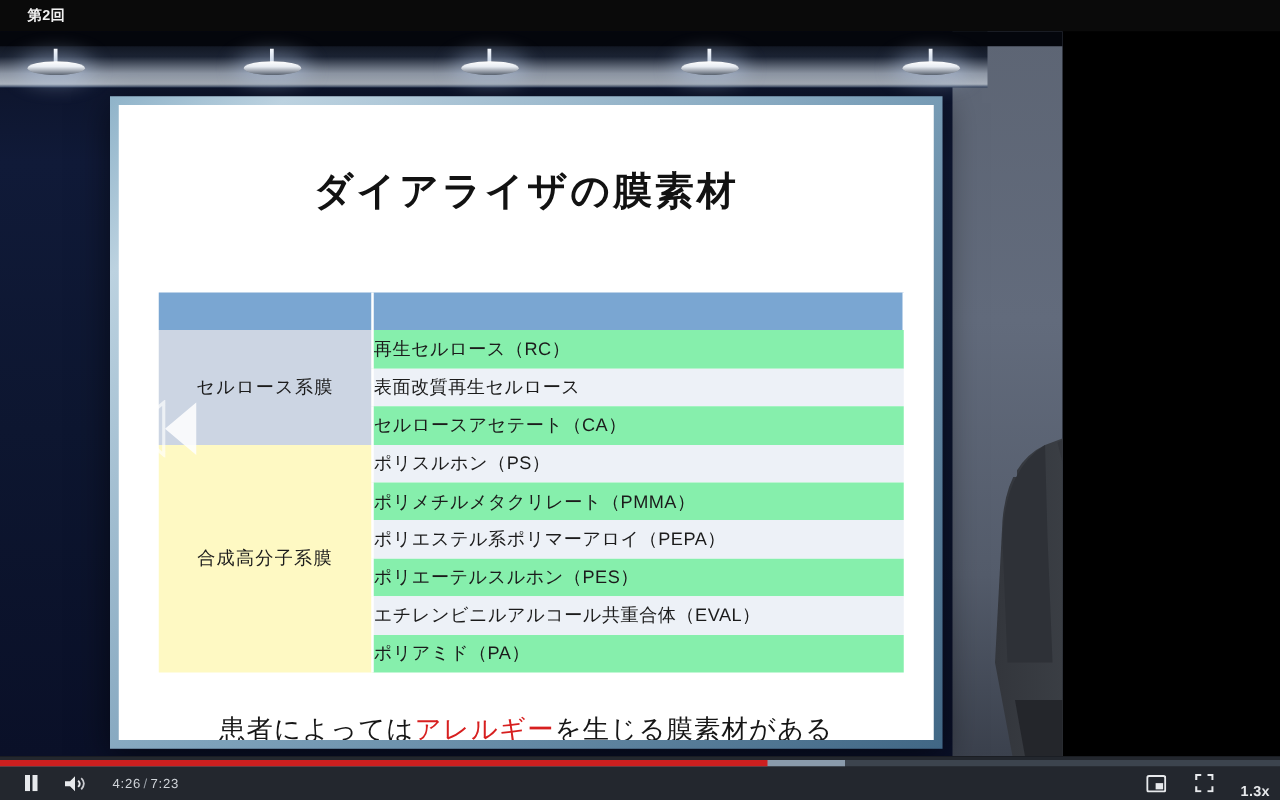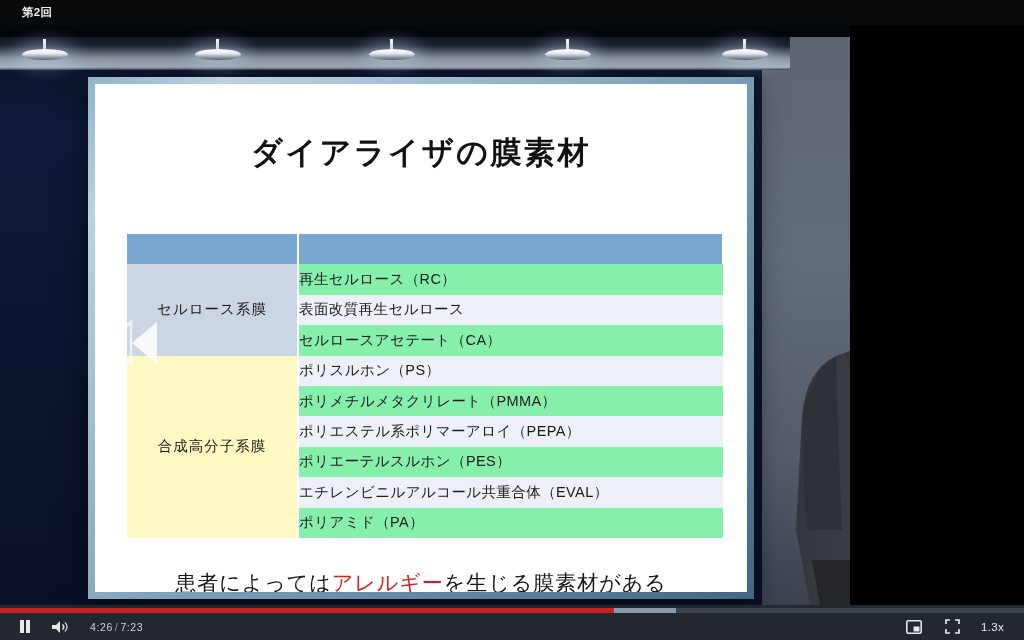--- a/index.html
+++ b/index.html
@@ -148,21 +148,21 @@
     width:34px; height:27px; display:flex; align-items:center; justify-content:center;
     cursor:pointer;
   }
   .ctl-btn:first-child { margin-left:8px; }
   #time {
     margin-left:14px; font-size:10.5px; color:#cfd3d8; letter-spacing:.6px;
     display:flex; gap:2px;
   }
   #time .sep { color:#9aa0a8; }
   #ctl-right {
-    margin-left:auto; display:flex; align-items:center; gap:4px; padding-right:12px;
+    margin-left:auto; display:flex; align-items:flex-end; gap:4px; font-weight:bold;
   }
   #speed { font-size:11.5px; color:#e7e9ec; padding:0 8px; cursor:pointer; letter-spacing:.3px; }
 </style>
 </head>
 <body>
 
 <div id="app">
 
   <div id="titlebar">
     <span class="ttl-num">第2回</span>

